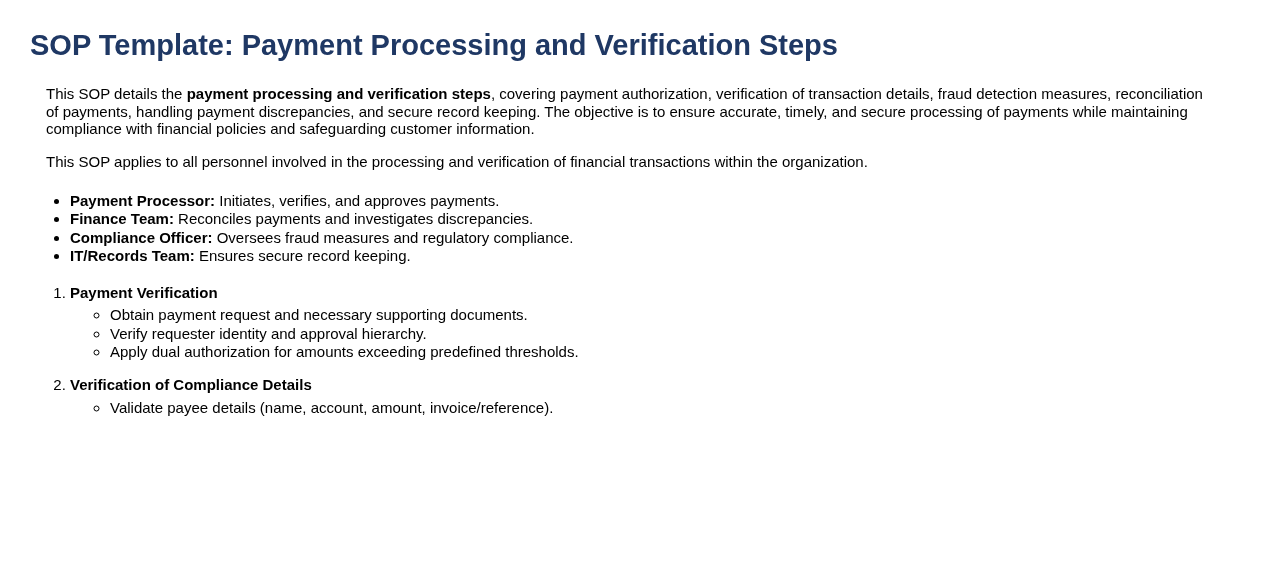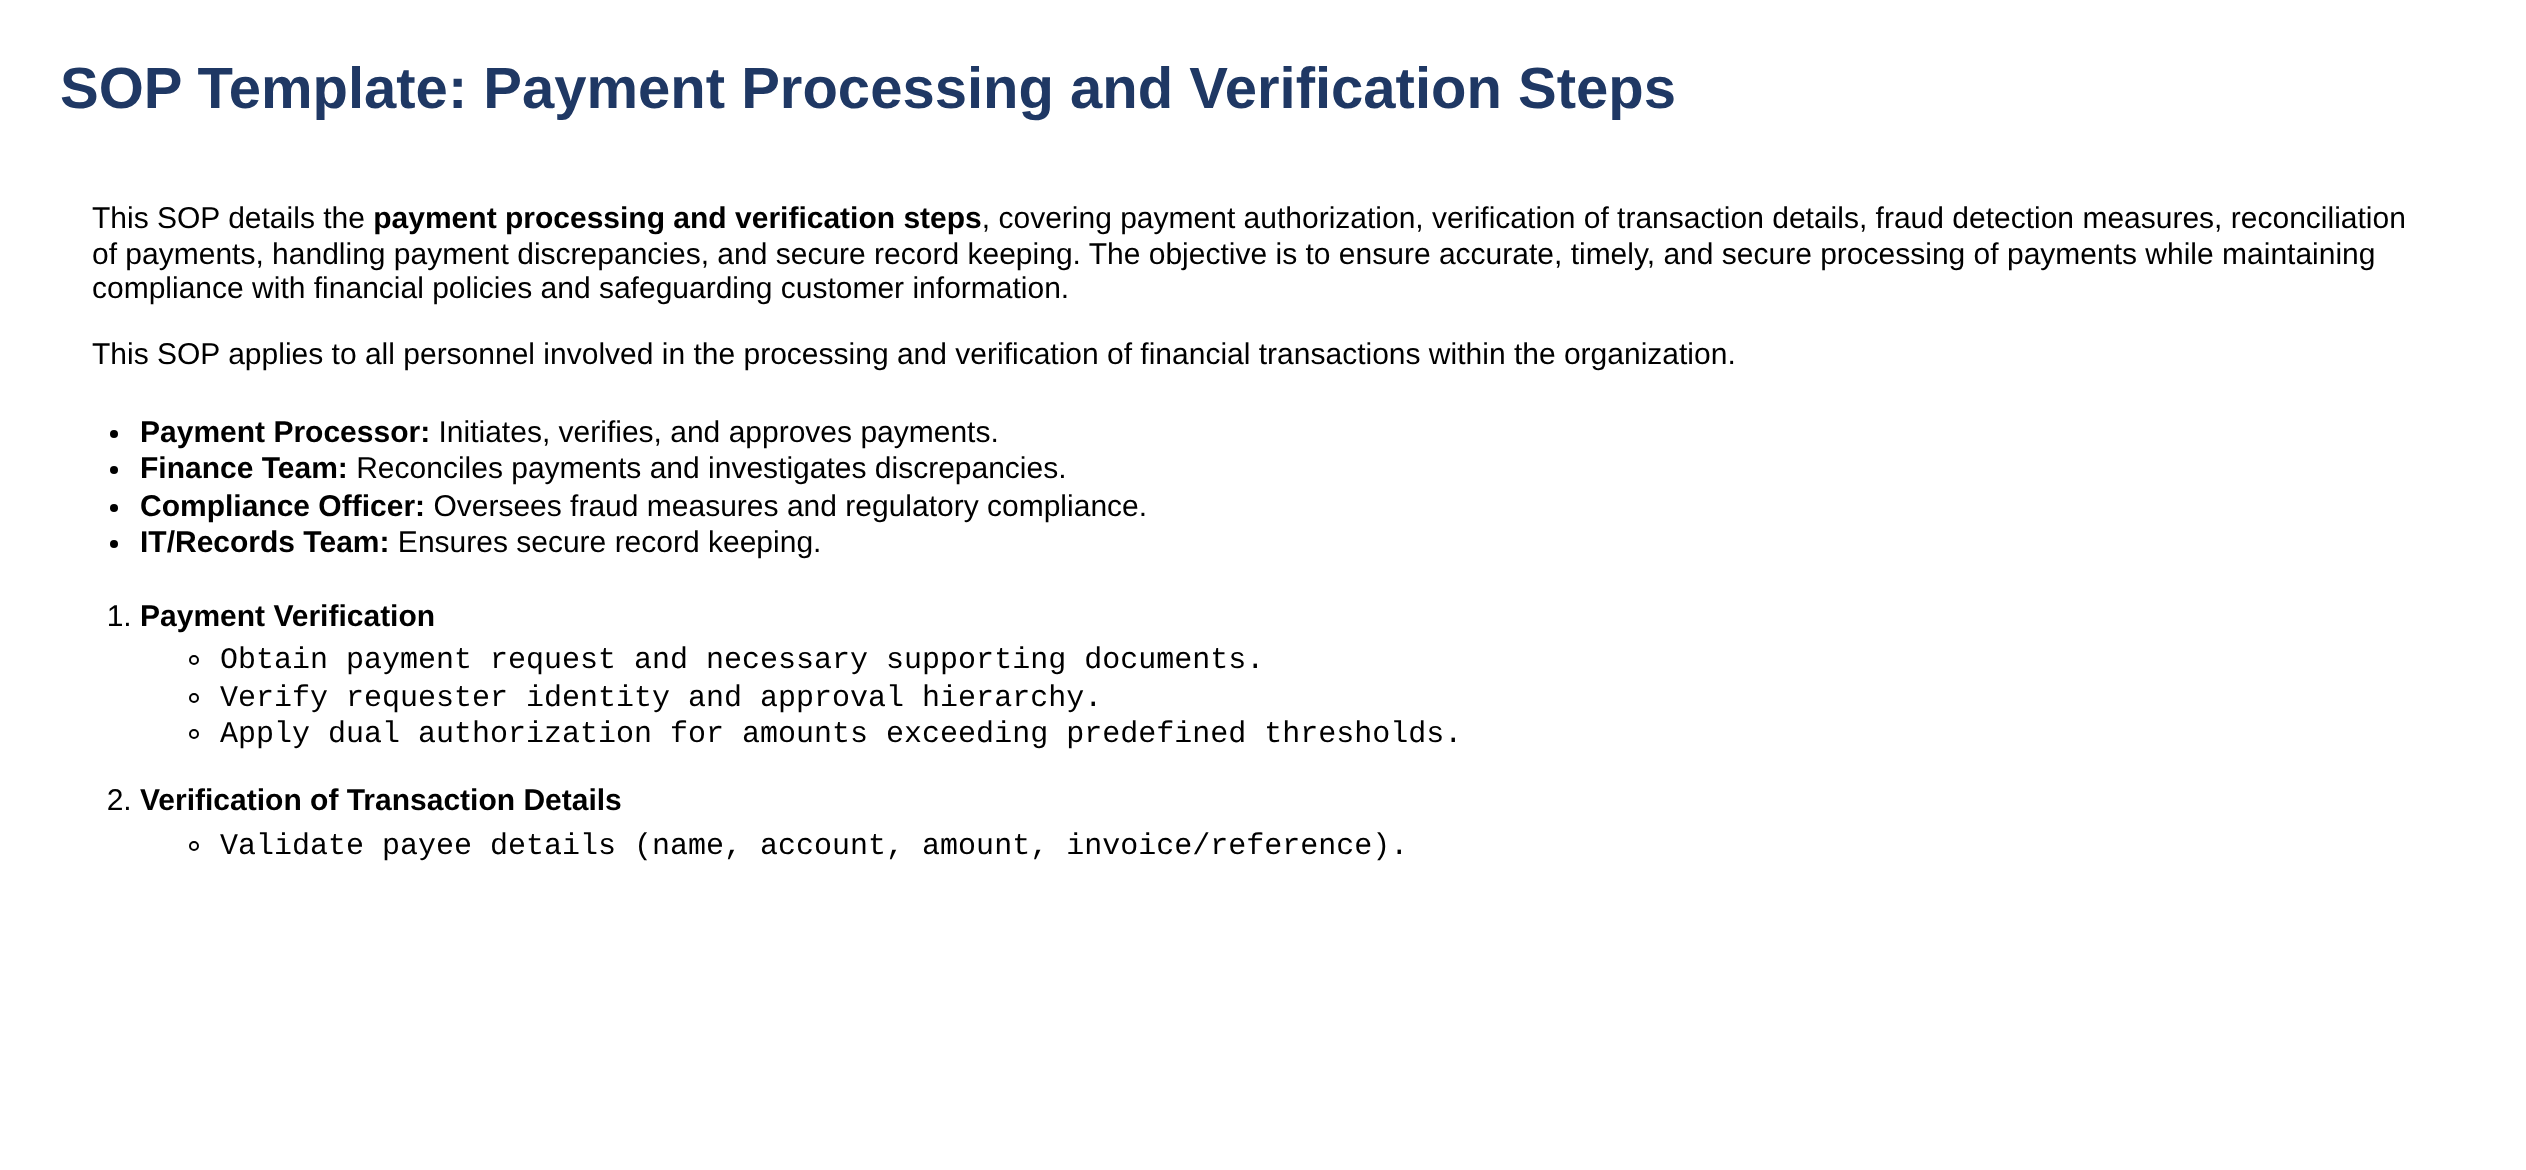--- a/index.html
+++ b/index.html
@@ -13,21 +13,21 @@
     font-size: 15px;
     color: #000000;
     background: #ffffff;
     line-height: 17.5px;
   }
   h1 {
     font-size: 29px;
     line-height: 32px;
     font-weight: bold;
     color: var(--heading-color, #1f3864);
-    margin: 29px 0 40px 0;
+    margin: 29px 0 24px 0;
   }
   h2 {
     font-size: 22px;
     line-height: 26px;
     font-weight: bold;
     color: var(--heading-color, #1f3864);
     margin: 36px 0 19px 0;
   }
   h2.first { margin-top: 24px; }
   p { margin: 15px 16px; }
@@ -41,21 +41,20 @@
     margin: 19px 0;
     padding-left: 40px;
     line-height: 18.3px;
   }
   ol.steps-list > li { margin-bottom: 15px; }
   ol.steps-list ul {
     margin: 4px 0 0 0;
     padding-left: 40px;
     list-style-type: circle;
     line-height: 18.3px;
-    font-family: Liberation Mono, monospace;
   }
   strong { font-weight: bold; }
 </style>
 </head>
 <body>
 
 <div class="page">
 
   <h1>SOP Template: Payment Processing and Verification Steps</h1>
 
@@ -73,20 +72,20 @@
   <ol class="steps-list">
     <li>
       <strong>Payment Verification</strong>
       <ul>
         <li>Obtain payment request and necessary supporting documents.</li>
         <li>Verify requester identity and approval hierarchy.</li>
         <li>Apply dual authorization for amounts exceeding predefined thresholds.</li>
       </ul>
     </li>
     <li>
-      <strong>Verification of Transaction Details</strong>
+      <strong>Verification of Compliance Details</strong>
       <ul>
         <li>Validate payee details (name, account, amount, invoice/reference).</li>
       </ul>
     </li>
   </ol>
 
 </div>
 
 </body></html>

